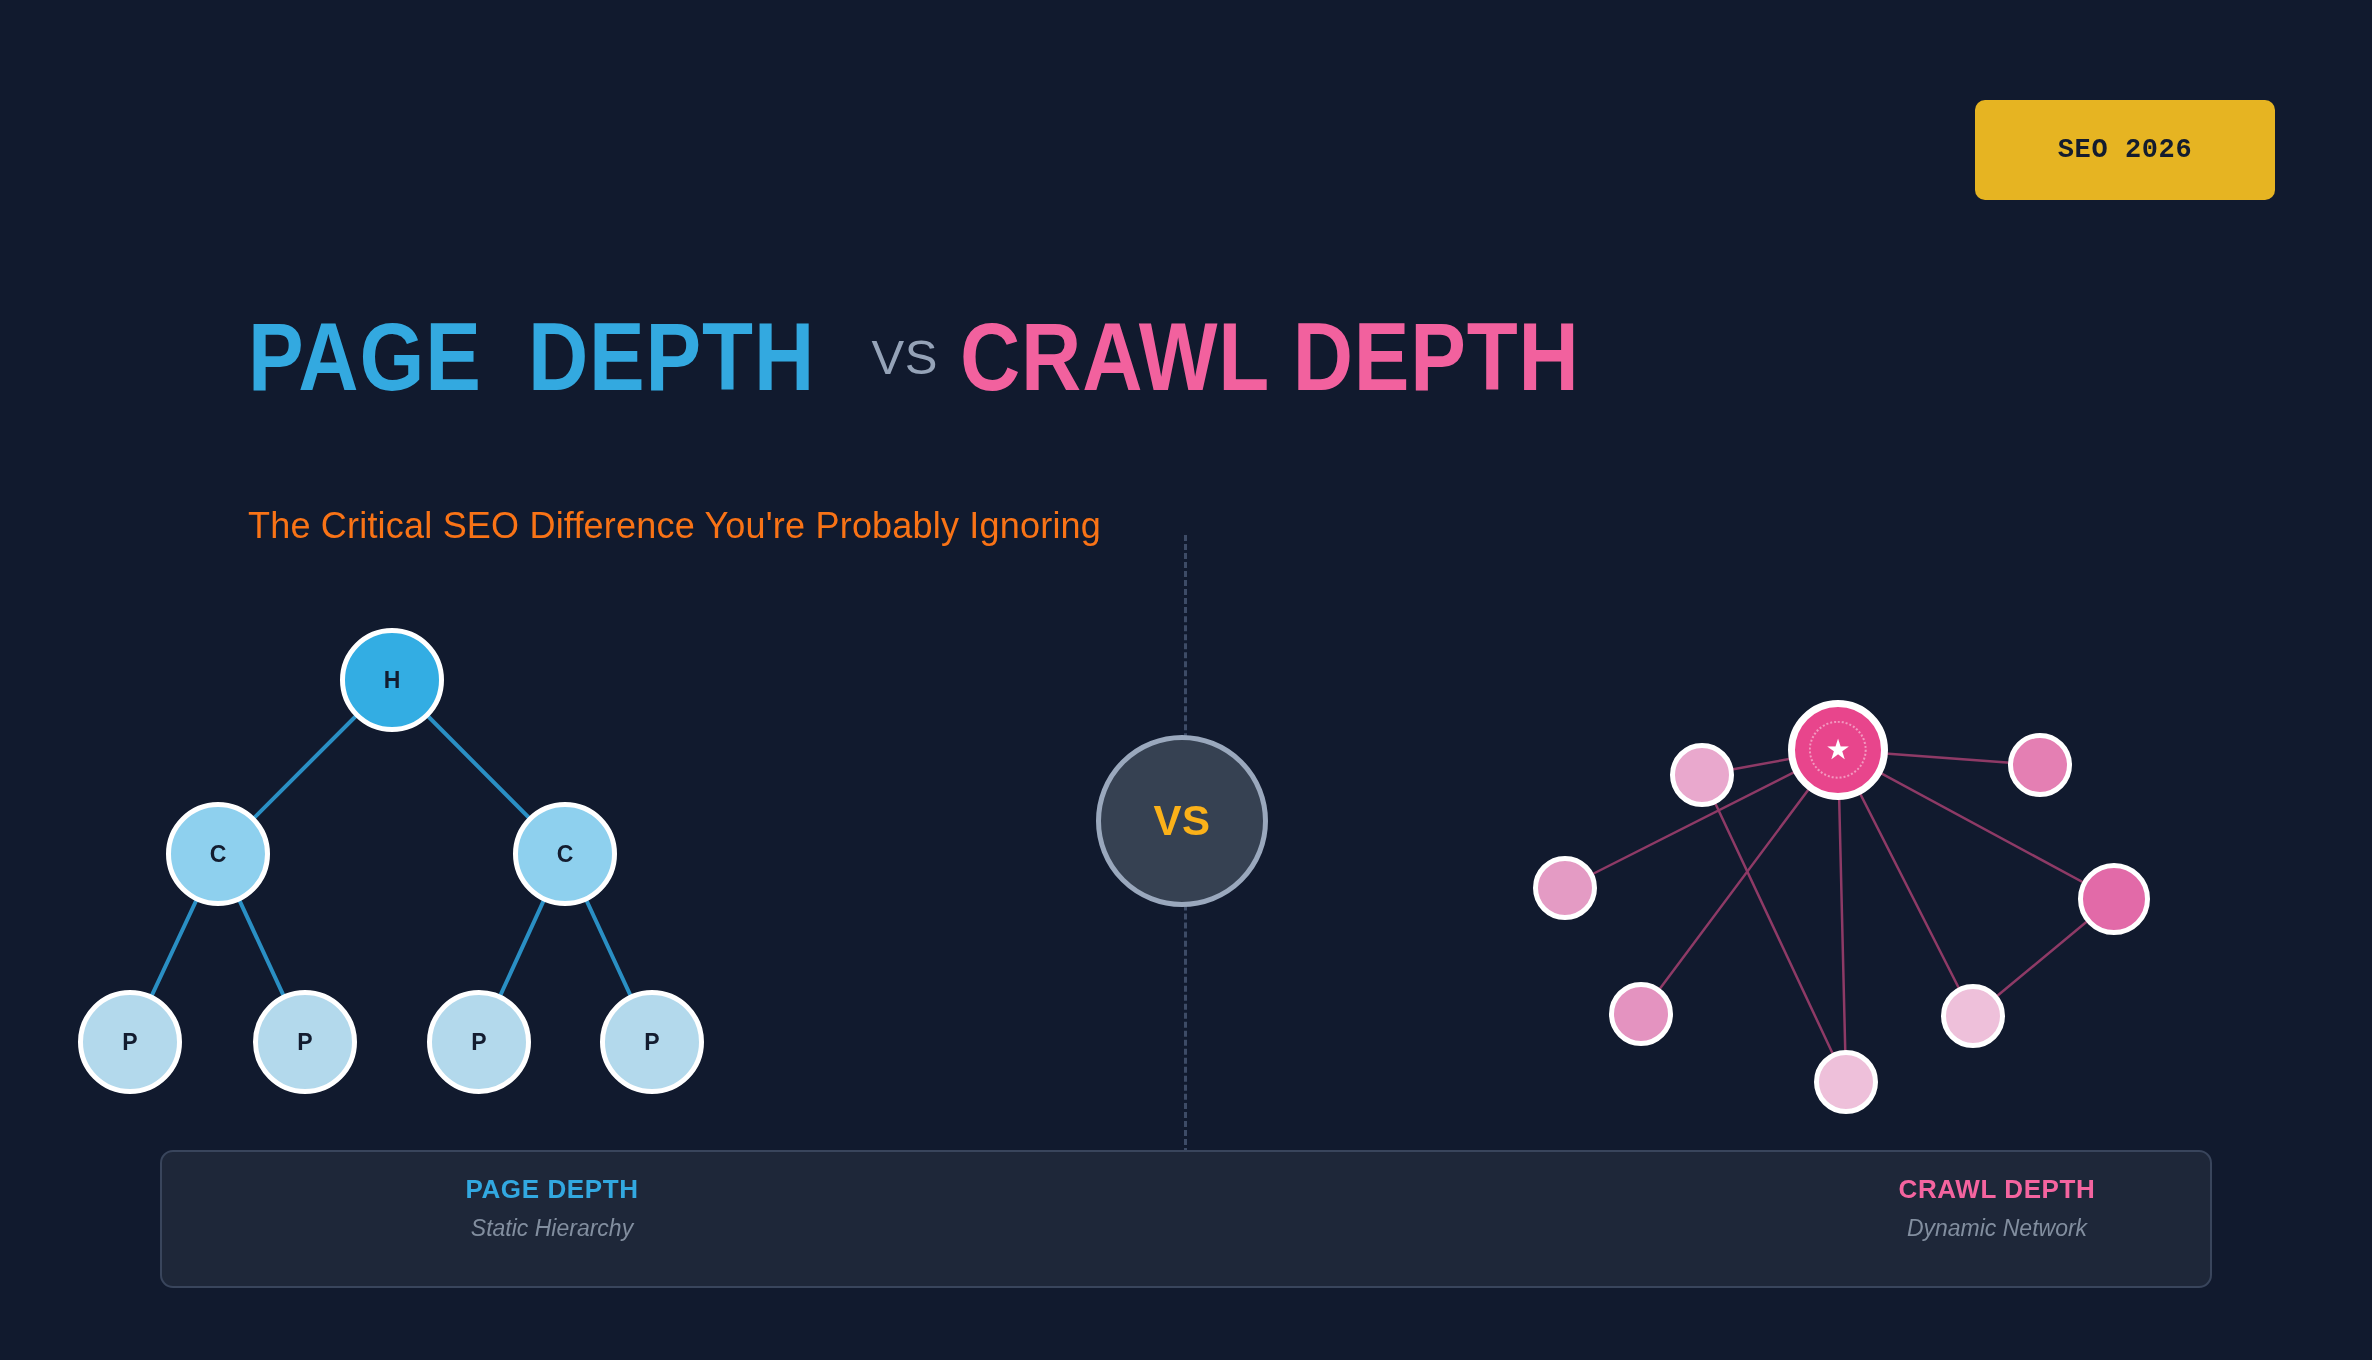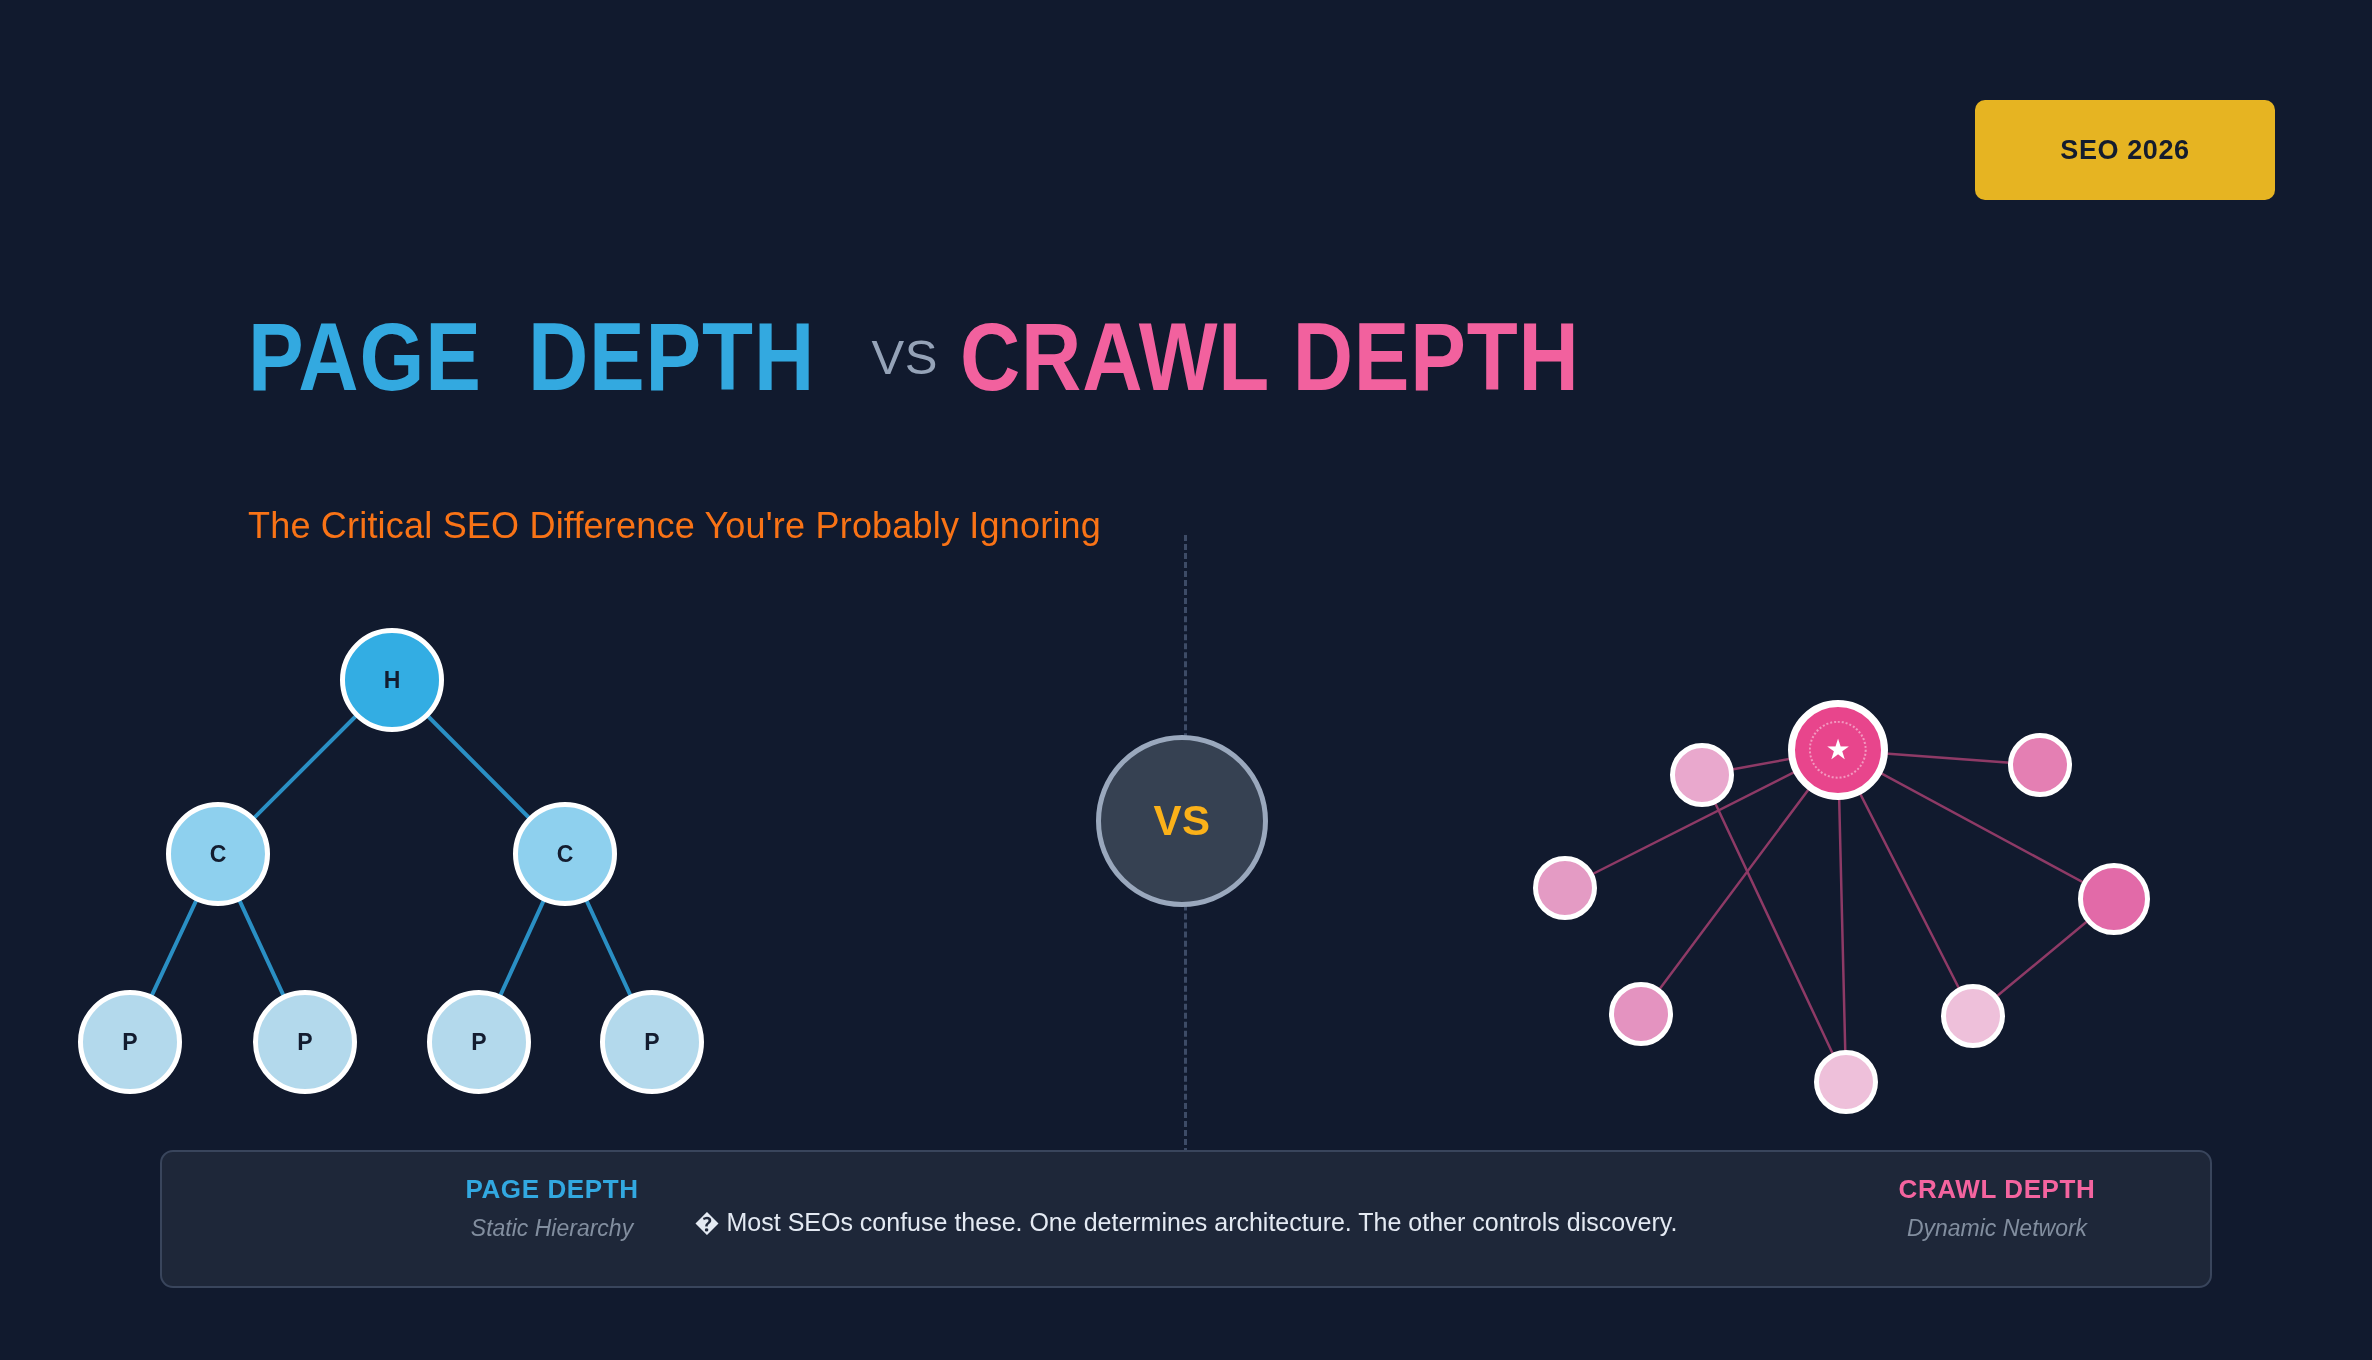--- a/index.html
+++ b/index.html
@@ -27,21 +27,21 @@
     border-radius: 10px;
     display: flex;
     align-items: center;
     justify-content: center;
   }
   #seo-badge .badge-text {
     color: #141c2e;
     font-size: 27px;
     font-weight: bold;
     letter-spacing: 0.6px;
-    font-family: Liberation Sans, sans-serif;
+    font-family: Liberation Mono, monospace;
   }
 
   
   #title-row {
     position: absolute;
     left: 248px;
     top: 308px;
     display: flex;
     align-items: center;
     white-space: nowrap;
@@ -284,18 +284,17 @@
 
 <div id="vs-circle">
   <span class="vs-label">VS</span>
 </div>
 
 <div id="bottom-panel">
   <div class="panel-col" id="panel-col-left">
     <div class="panel-title panel-title-left">PAGE DEPTH</div>
     <div class="panel-sub">Static Hierarchy</div>
   </div>
-  <div id="panel-note">� Most SEOs confuse these. One determines architecture. The other controls discovery.</div>
   <div class="panel-col" id="panel-col-right">
     <div class="panel-title panel-title-right">CRAWL DEPTH</div>
     <div class="panel-sub">Dynamic Network</div>
   </div>
 </div>
 
 </body></html>

